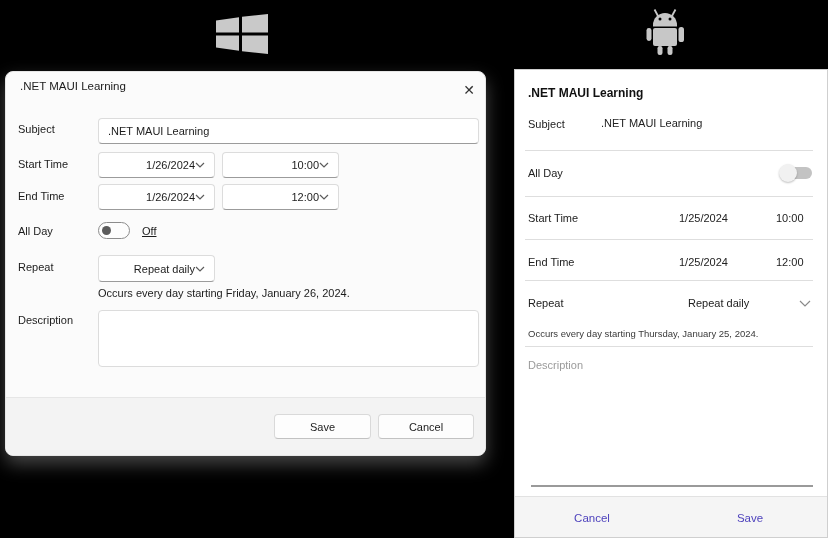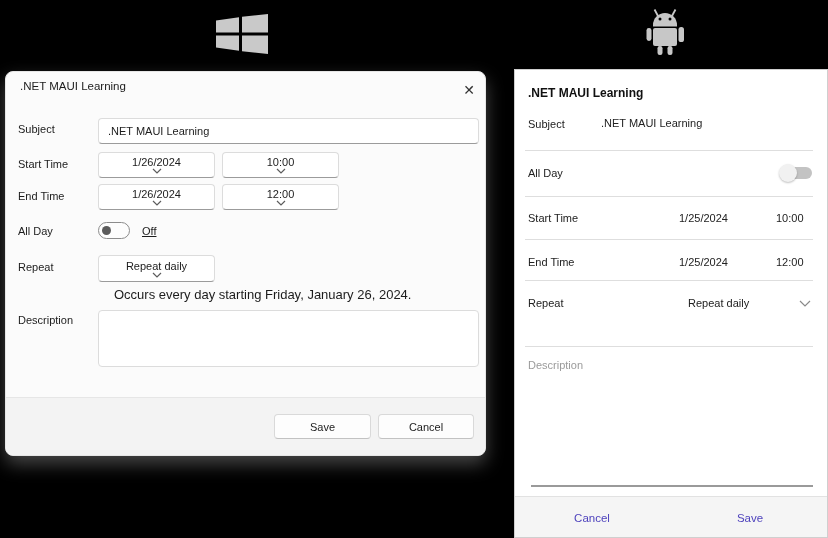--- a/index.html
+++ b/index.html
@@ -33,31 +33,31 @@
     border:1px solid #dcdcdc; border-bottom-color:#9b9b9b;
     border-radius:4px; font-size:11px; color:#1c1c1c;
     display:flex; align-items:center; padding:0 9px;
   }
   .fluent-input {
     position:absolute; background:#fff;
     border:1px solid #dcdcdc; border-bottom-color:#9b9b9b;
     border-radius:4px; font-size:11px; color:#1c1c1c;
     padding:0 9px; font-family:"Liberation Sans", sans-serif; outline:none;
   }
-  .combo { justify-content:center; cursor:pointer;flex-direction:column; }
+  .combo { justify-content:flex-end; cursor:pointer; }
   .chev { display:inline-block; flex:0 0 auto; }
   .win-toggle {
     position:absolute; left:92px; top:150px; width:32px; height:17px;
     border:1px solid #8c8c8c; border-radius:9px; background:#fdfdfd; cursor:pointer;
   }
   .win-toggle .knob {
     position:absolute; left:3px; top:3px; width:9px; height:9px;
     border-radius:50%; background:#5b5b5b;
   }
-  .occurs { position:absolute; left:108px; top:215px; font-size:13px; color:#1c1c1c; }
+  .occurs { position:absolute; left:92px; top:215px; font-size:11px; color:#1c1c1c; }
   .win-textarea {
     position:absolute; left:92px; top:238px; width:381px; height:57px;
     background:#fff; border:1px solid #dcdcdc; border-radius:4px;
     resize:none; outline:none; font-family:"Liberation Sans", sans-serif; font-size:11px;
   }
   .win-footer {
     position:absolute; left:0; bottom:0; width:479px; height:58px;
     background:#f3f3f3; border-top:1px solid #e6e6e6;
     border-radius:0 0 8px 8px;
   }
@@ -217,20 +217,21 @@
   <div class="a-value" style="left:261px; top:186px;">12:00</div>
 
   <div class="a-divider" style="top:210px;"></div>
 
   <div class="a-label" style="top:227px;">Repeat</div>
   <div class="a-value" style="left:173px; top:227px;">Repeat daily</div>
   <svg style="position:absolute; left:284px; top:230px;" width="12" height="7" viewBox="0 0 12 7">
       <polyline points="1,1 6,6 11,1" fill="none" stroke="#8a8a8a" stroke-width="1.2"></polyline>
     </svg>
 
+  <div class="a-occurs">Occurs every day starting Thursday, January 25, 2024.</div>
 
   <div class="a-divider" style="top:276px;"></div>
 
   <div class="a-placeholder">Description</div>
   <div class="a-underline"></div>
 
   <div class="a-footer">
     <div class="a-btn cancel" style="color: rgb(79, 67, 189);">Cancel</div>
     <div class="a-btn save" style="color: rgb(79, 67, 189);">Save</div>
   </div>

